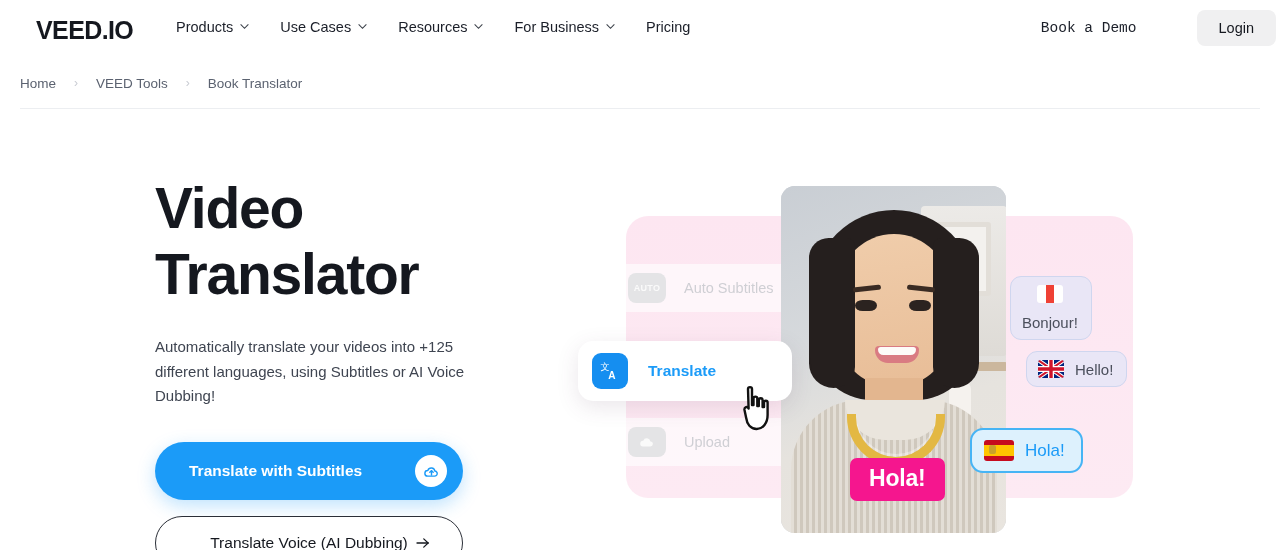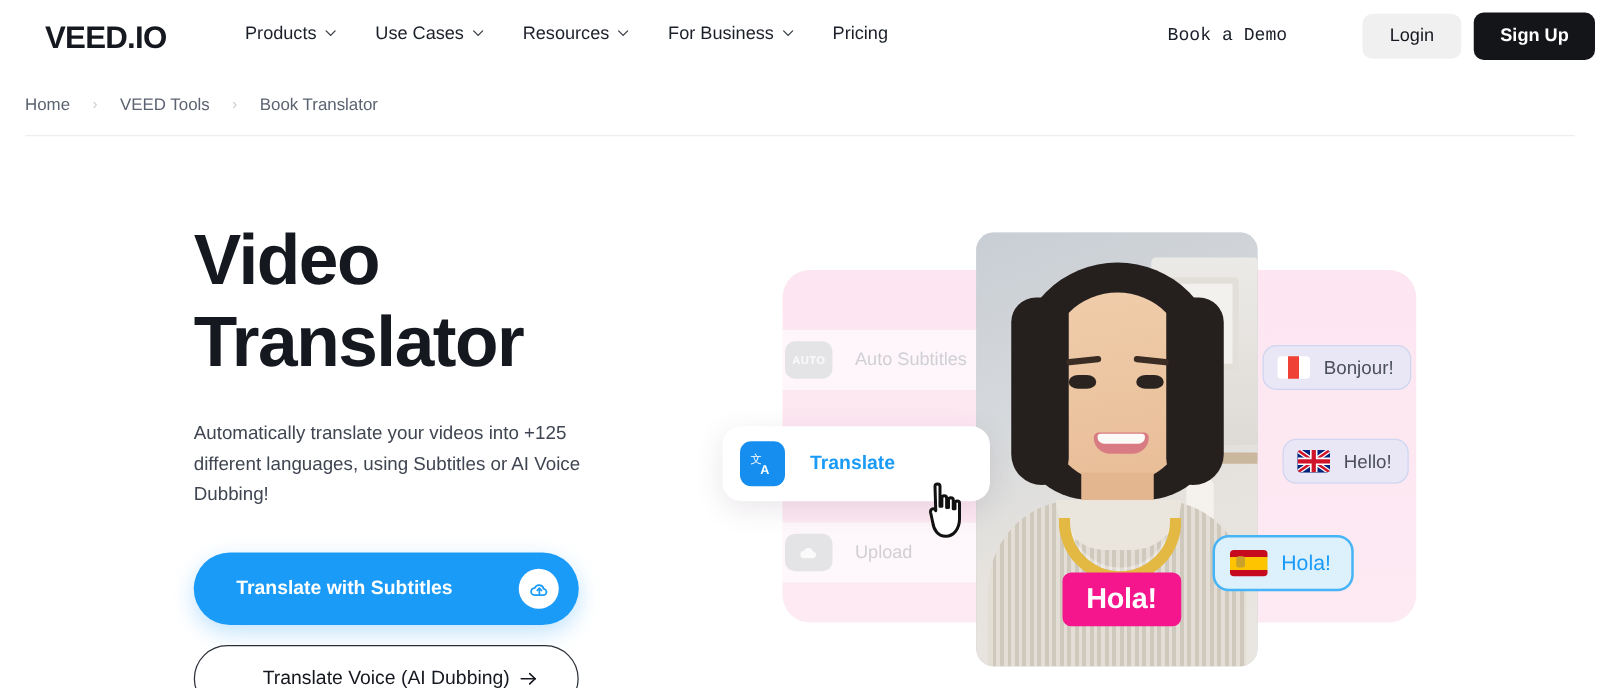--- a/index.html
+++ b/index.html
@@ -32,21 +32,20 @@
     color: #15181f;
     font-family: "Liberation Sans", sans-serif;
   }
   .nav {
     position: absolute;
     left: 160px;
     top: 19px;
     display: flex;
     align-items: center;
     gap: 0px;
-    margin-left: 20px;
   }
   .nav-item {
     display: flex;
     align-items: center;
     gap: 7px;
     font-size: 14.5px;
     color: #1b1f29;
     padding: 0 18px 0 0;
     margin-right: 13px;
     cursor: pointer;
@@ -387,20 +386,21 @@
     display: flex;
     align-items: center;
     gap: 11px;
     border-radius: 11px;
     padding: 8px 13px 8px 11px;
   }
   .chip-bonjour {
     left: 440px; top: 106px;
     background: #e9e6f6;
     border: 1.3px solid #cfd6ef;
+    flex-direction: column;
   }
   .chip-hello {
     left: 456px; top: 181px;
     background: #e9e6f6;
     border: 1.3px solid #cfd6ef;
   }
   .chip-hola {
     left: 400px; top: 258px;
     background: #ddf1fd;
     border: 2px solid #46b4f5;
@@ -460,21 +460,20 @@
       </span>
     </div>
     <div class="nav-item">
       <span>Pricing</span>
     </div>
   </nav>
 
   <div class="header-right">
     <div class="book-demo">Book a Demo</div>
     <button class="btn-login">Login</button>
-    <button class="btn-signup">Sign Up</button>
   </div>
 </div>
 
 <div class="breadcrumb">
   <span class="crumb">Home</span>
   <span class="crumb-sep">›</span>
   <span class="crumb">VEED Tools</span>
   <span class="crumb-sep">›</span>
   <span class="crumb last">Book Translator</span>
 </div>

